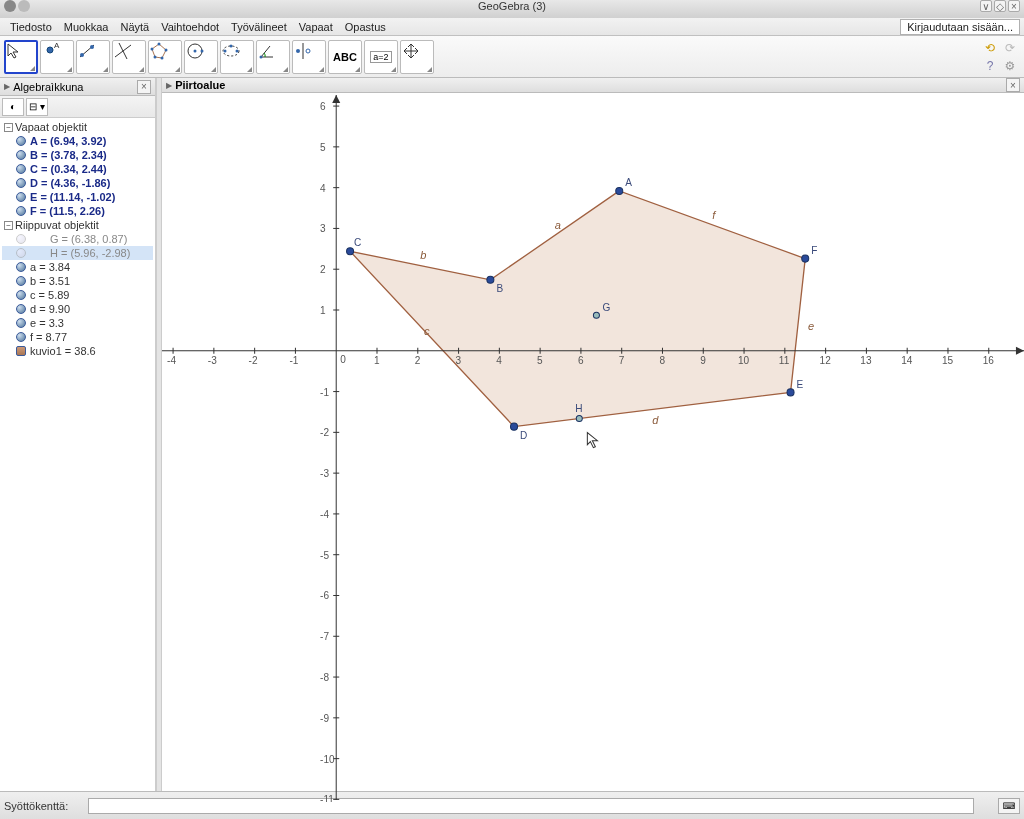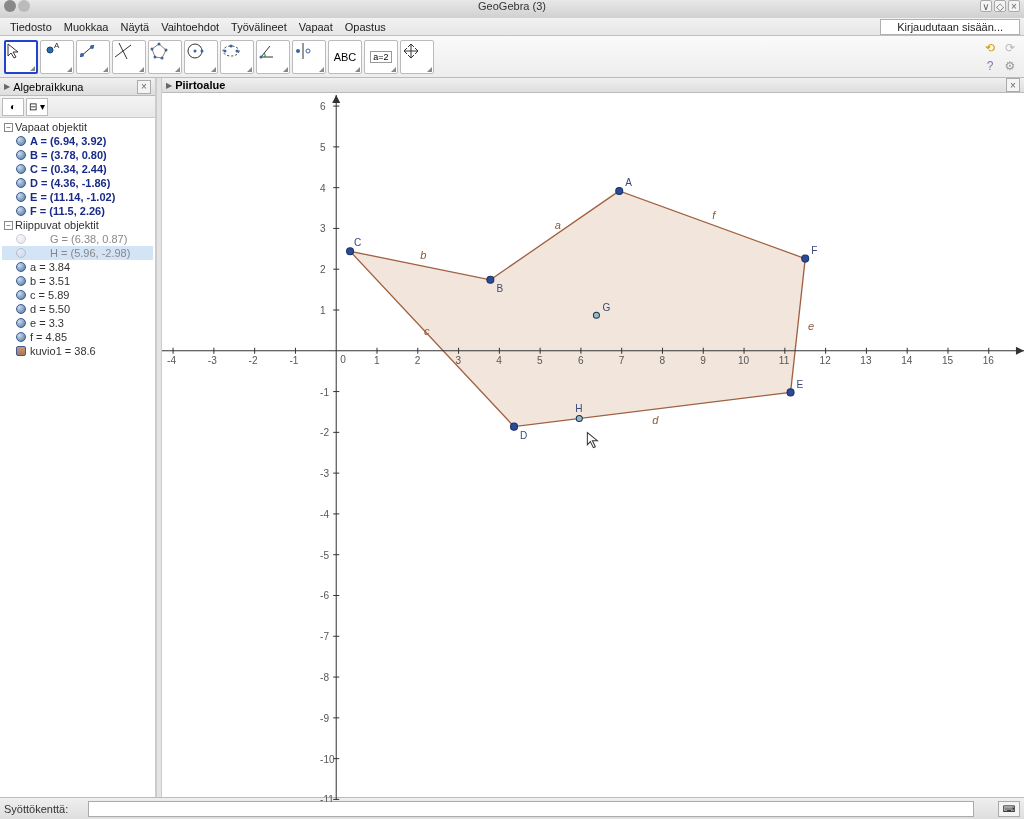--- a/index.html
+++ b/index.html
@@ -10,21 +10,21 @@
 .titlebar .winicons { display: flex; gap: 2px; padding-left: 4px; }
 .titlebar .winicons span { width: 12px; height: 12px; border-radius: 6px; display:inline-block; }
 .titlebar .title { position:absolute; left:50%; transform:translateX(-50%); font-size:11px; color:#333; }
 .titlebar .right { margin-left:auto; padding-right:4px; display:flex; gap:2px; font-size:10px; color:#666;}
 .titlebar .right span { width:12px; height:12px; border:1px solid #aaa; border-radius:2px; display:inline-flex; align-items:center; justify-content:center; background:#f4f4f4;}
 
 
 .menubar { height: 18px; background: linear-gradient(#f2f2f2,#e6e6e6); display:flex; align-items:center; font-size:11px; color:#222; padding:0 4px; border-bottom:1px solid #c0c0c0;}
 .menubar .menuitem { padding:0 6px; cursor:default; }
 .menubar .spacer { flex:1; }
-.menubar .signin { background:#fff; border:1px solid #b0b0b0; padding:1px 16px; font-size:11px;}
+.menubar .signin { background:#fff; border:1px solid #b0b0b0; padding:1px 6px; font-size:11px;}
 
 
 .toolbar { height:42px; background:linear-gradient(#fafafa,#ededed); border-bottom:1px solid #bbb; display:flex; align-items:center; padding:2px 4px; gap:2px;}
 .tool { width:34px; height:34px; background:#fff; border:1px solid #bbb; border-radius:2px; display:flex; align-items:center; justify-content:center; position:relative; font-size:10px;}
 .tool.selected { border:2px solid #2244cc; }
 .tool .corner { position:absolute; right:1px; bottom:1px; width:0; height:0; border-left:5px solid transparent; border-bottom:5px solid #888;}
 .toolbar .flex { flex:1; }
 .toolbar .righticons { display:flex; flex-direction:column; gap:2px; align-items:flex-end; padding-right:2px;}
 .toolbar .righticons .row { display:flex; gap:4px;}
 .toolbar .righticons span { width:16px; height:16px; display:inline-flex; align-items:center; justify-content:center; font-size:12px;}
@@ -54,21 +54,21 @@
 
 .splitter { width:6px; background:#e4e4e4; border-left:1px solid #ccc; border-right:1px solid #ccc; }
 
 
 .graphics { flex:1; display:flex; flex-direction:column; background:#fff;}
 .graphics .panel-header { }
 .svgwrap { flex:1; position:relative; }
 svg { width:100%; height:100%; }
 
 
-.bottombar { height:22px; background:linear-gradient(#efefef,#dedede); border-top:1px solid #bbb; display:flex; align-items:center; font-size:11px; padding:0 4px; gap:20px;}
+.bottombar { height:28px; background:linear-gradient(#efefef,#dedede); border-top:1px solid #bbb; display:flex; align-items:center; font-size:11px; padding:0 4px; gap:20px;}
 .bottombar .label { color:#333; }
 .bottombar input { flex:1; height:16px; border:1px solid #aaa; font-size:11px; padding:0 3px; background:#fff;}
 .bottombar .kbd { width:22px; height:16px; border:1px solid #aaa; background:#f4f4f4; margin-left:4px; display:flex; align-items:center; justify-content:center; font-size:9px;}
 
 .axis-text { font-size:10px; fill:#555; }
 .pt-label { font-size:10px; fill:#3a4a7a; font-weight:normal;}
 .edge-label { font-size:11px; fill:#8a5a3a; font-style:italic;}
 </style>
 </head>
 <body>
@@ -165,21 +165,21 @@
     </div>
   <div class="tool">
       <svg width="20" height="20">
         <line x1="10" y1="2" x2="10" y2="18" stroke="#333"></line>
         <circle cx="5" cy="10" r="2" fill="#36a"></circle>
         <circle cx="15" cy="10" r="2" fill="none" stroke="#36a"></circle>
       </svg>
       <div class="corner"></div>
     </div>
   <div class="tool">
-      <span style="font-weight:normal;font-size:11px">ABC</span>
+      <span style="font-weight:bold;font-size:11px">ABC</span>
       <div class="corner"></div>
     </div>
   <div class="tool">
       <span style="font-size:9px;border:1px solid #999;padding:0 2px">a=2</span>
       <div class="corner"></div>
     </div>
   <div class="tool">
       <svg width="20" height="20">
         <path d="M10 3 L10 17 M3 10 L17 10 M10 3 L7 6 M10 3 L13 6 M10 17 L7 14 M10 17 L13 14 M3 10 L6 7 M3 10 L6 13 M17 10 L14 7 M17 10 L14 13" stroke="#333" fill="none"></path>
       </svg>
@@ -213,21 +213,21 @@
         <div class="tree-group">
           <span class="expander">−</span>
           <span>Vapaat objektit</span>
         </div>
         <div class="tree-item">
           <span class="ball"></span>
           <span class="txt">A = (6.94, 3.92)</span>
         </div>
         <div class="tree-item">
           <span class="ball"></span>
-          <span class="txt">B = (3.78, 0.80)</span>
+          <span class="txt">B = (3.78, 2.34)</span>
         </div>
         <div class="tree-item">
           <span class="ball"></span>
           <span class="txt">C = (0.34, 2.44)</span>
         </div>
         <div class="tree-item">
           <span class="ball"></span>
           <span class="txt">D = (4.36, -1.86)</span>
         </div>
         <div class="tree-item">
@@ -257,29 +257,29 @@
         <div class="tree-item">
           <span class="ball"></span>
           <span class="txt dep">b = 3.51</span>
         </div>
         <div class="tree-item">
           <span class="ball"></span>
           <span class="txt dep">c = 5.89</span>
         </div>
         <div class="tree-item">
           <span class="ball"></span>
-          <span class="txt dep">d = 5.50</span>
+          <span class="txt dep">d = 9.90</span>
         </div>
         <div class="tree-item">
           <span class="ball"></span>
           <span class="txt dep">e = 3.3</span>
         </div>
         <div class="tree-item">
           <span class="ball"></span>
-          <span class="txt dep">f = 4.85</span>
+          <span class="txt dep">f = 8.77</span>
         </div>
         <div class="tree-item">
           <span class="ball poly"></span>
           <span class="txt dep">kuvio1 = 38.6</span>
         </div>
       </div>
   </div>
 
   <div class="splitter"></div>
 

